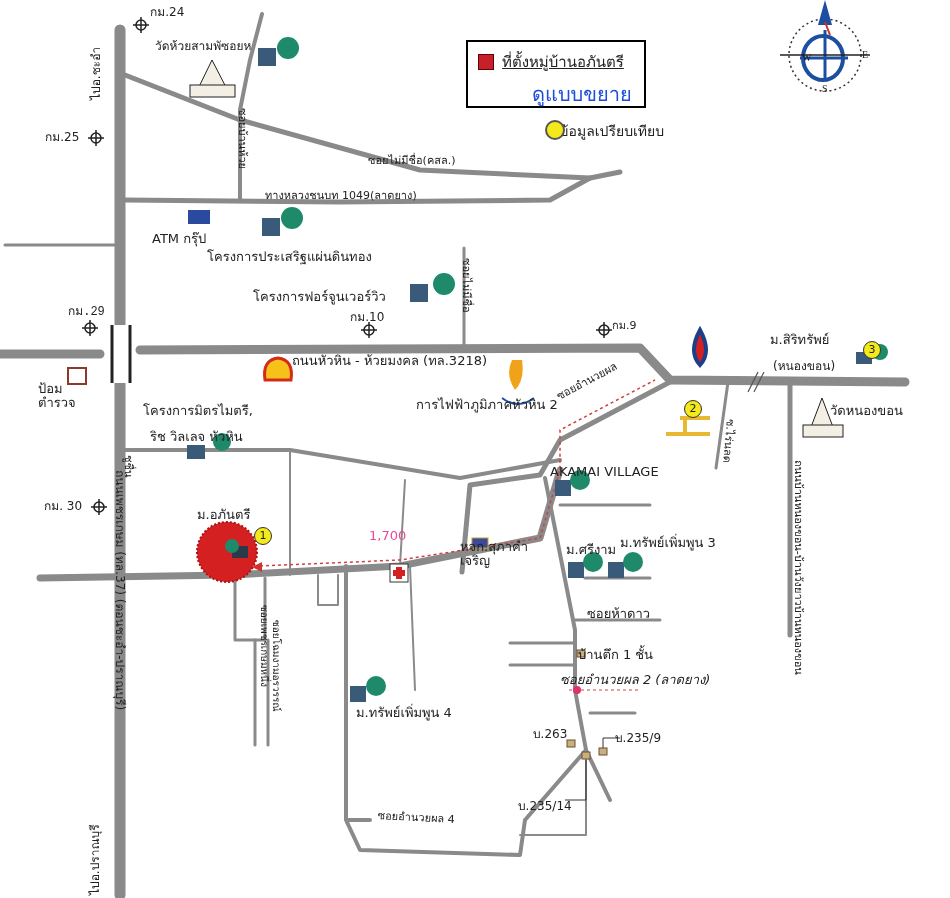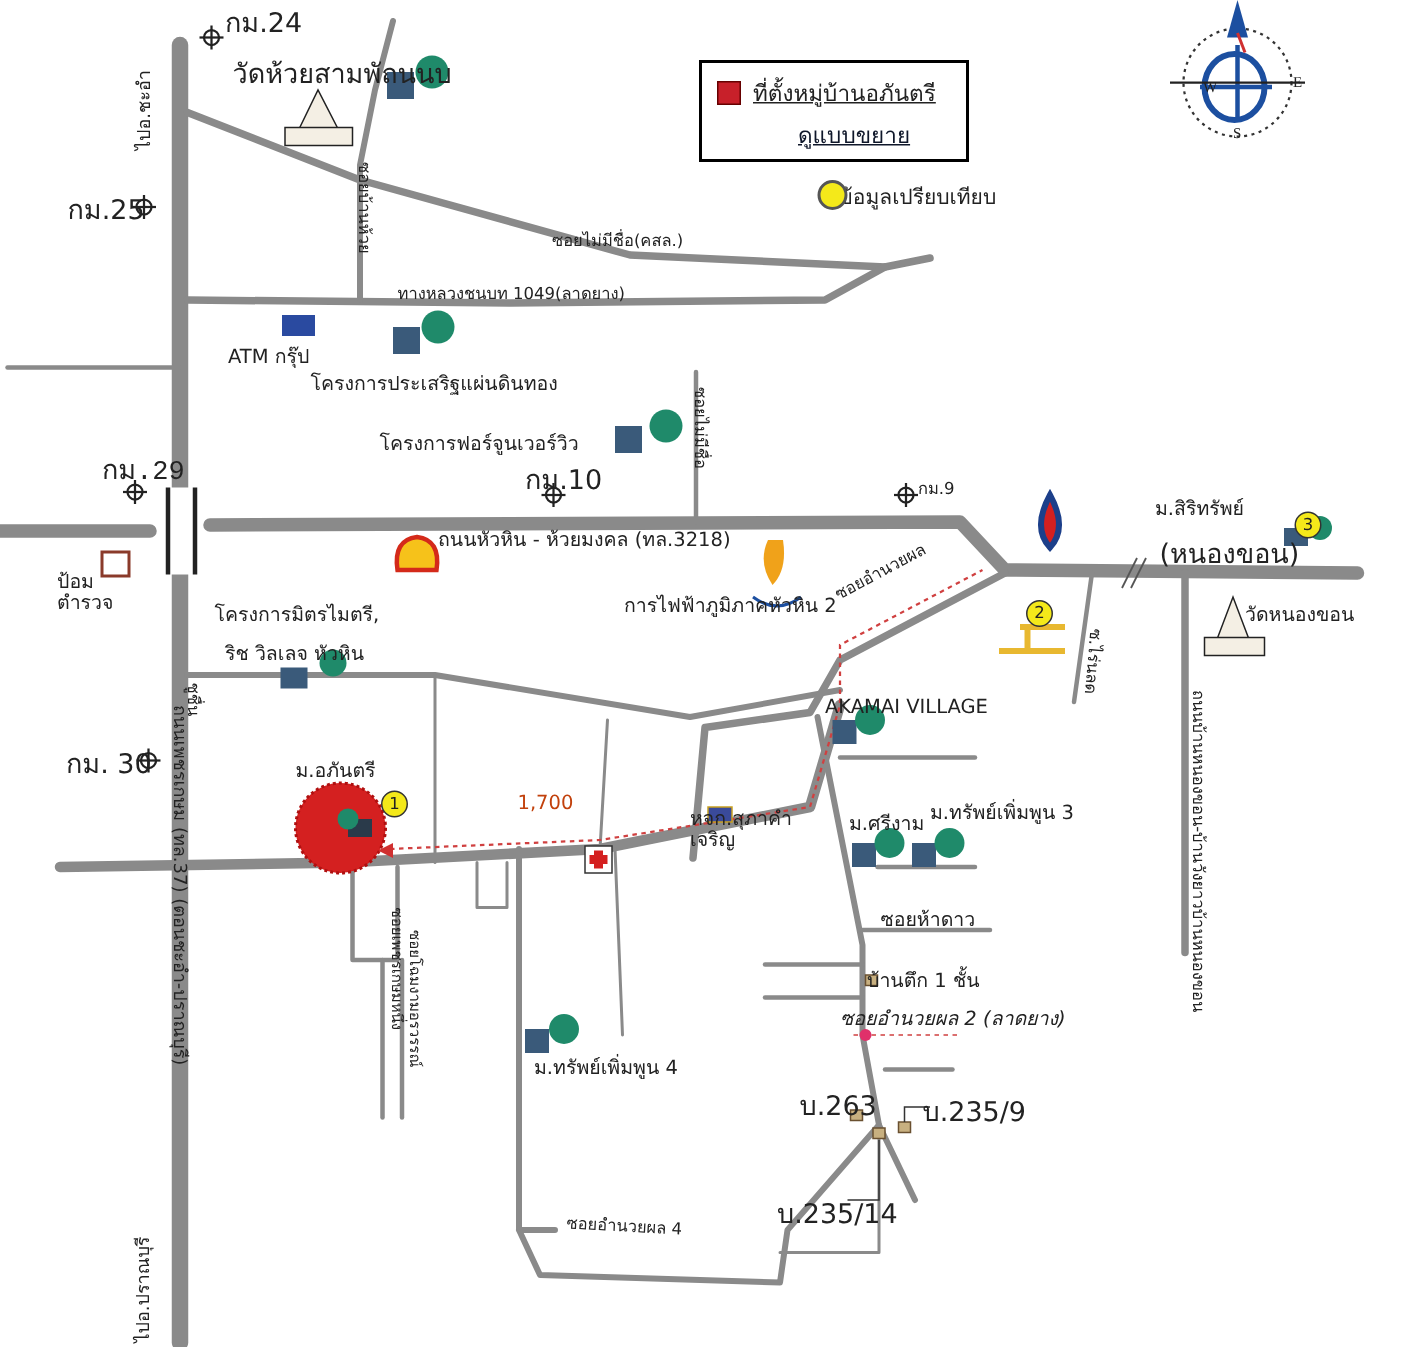--- a/index.html
+++ b/index.html
@@ -1,30 +1,30 @@
 <!DOCTYPE html>
 <html><head>
 <meta charset="utf-8">
 <style>
   html, body { margin:0; padding:0; background:#ffffff; }
   body { width:950px; height:898px; position:relative; overflow:hidden; font-family:"DejaVu Sans", sans-serif; color:#222; }
   #map { position:absolute; left:0; top:0; width:950px; height:898px; }
-  .lbl { position:absolute; font-size:18px; color:#222; white-space:nowrap; line-height:1.1; }
+  .lbl { position:absolute; font-size:12px; color:#222; white-space:nowrap; line-height:1.1; }
   .lbl.big { font-size:13px; }
   .lbl.sm { font-size:11px; }
   .vert { position:absolute; white-space:nowrap; font-size:12px; color:#222; transform-origin:left top; }
   .legend-box { position:absolute; left:466px; top:40px; width:176px; height:64px; border:2px solid #000000; background:#fff; }
   .legend-swatch { position:absolute; left:10px; top:12px; width:14px; height:14px; background:#c8202a; border:1px solid #600; }
   .legend-title { position:absolute; left:34px; top:8px; font-size:15px; text-decoration:underline; color:#222; }
-  .legend-sub { position:absolute; left:64px; top:36px; font-size:15px; text-decoration:underline; color:#0f172a; }
+  .legend-sub { position:absolute; left:64px; top:36px; font-size:20px; color:#1d4ed8; }
   .legend2 { position:absolute; left:545px; top:120px; }
   .legend2 .dot { position:absolute; left:0; top:0; width:16px; height:16px; border-radius:50%; background:#f4e91a; border:2px solid #555; }
   .legend2 .txt { position:absolute; left:14px; top:0px; font-size:14px; white-space:nowrap; color:#222; }
   .num-badge { position:absolute; width:16px; height:16px; border-radius:50%; background:#f4e91a; border:1.5px solid #333; font-size:11px; text-align:center; line-height:16px; color:#222; }
-  .dist { position:absolute; font-size:13px; color:#c2410c; }
+  .dist { position:absolute; font-size:13px; color:#ec4899;margin-left:24px; }
 </style>
 </head>
 <body>
 
 <svg id="map" width="950" height="898" viewBox="0 0 950 898">
   <g fill="none" stroke="#8a8a8a" stroke-linecap="round" stroke-linejoin="round">
 
     <path d="M120 30 L120 895" stroke-width="11"></path>
 
     <path d="M0 354 L100 354 M140 350 L640 348 L670 380 L905 382" stroke-width="9"></path>
@@ -249,21 +249,21 @@
 <div class="vert sm" style="left:138px;top:455px;transform:rotate(90deg);font-size:11px;">ชูชื่น</div>
 
 <div class="lbl sm" style="left:368px;top:155px;">ซอยไม่มีชื่อ(คสล.)</div>
 <div class="lbl sm" style="left:265px;top:190px;text-align:right;">ทางหลวงชนบท 1049(ลาดยาง)</div>
 <div class="lbl big" style="left:292px;top:354px;">ถนนหัวหิน - ห้วยมงคล (ทล.3218)</div>
 <div class="lbl sm" style="left:555px;top:392px;transform:rotate(-28deg);transform-origin:left top;">ซอยอำนวยผล</div>
 <div class="lbl big" style="left:587px;top:607px;">ซอยห้าดาว</div>
 <div class="lbl big" style="left:560px;top:673px;font-style:italic;">ซอยอำนวยผล 2 (ลาดยาง)</div>
 <div class="lbl sm" style="left:378px;top:810px;transform:rotate(3deg);transform-origin:left top;">ซอยอำนวยผล 4</div>
 
-<div class="lbl" style="left:155px;top:40px;">วัดห้วยสามพัถนนบ</div>
+<div class="lbl" style="left:155px;top:40px;">วัดห้วยสามพัซอยห</div>
 <div class="lbl big" style="left:152px;top:232px;text-align:center;">ATM กรุ๊ป</div>
 <div class="lbl big" style="left:207px;top:250px;">โครงการประเสริฐแผ่นดินทอง</div>
 <div class="lbl big" style="left:253px;top:290px;">โครงการฟอร์จูนเวอร์วิว</div>
 <div class="lbl big" style="left:38px;top:382px;width:60px;white-space:normal;">ป้อมตำรวจ</div>
 <div class="lbl big" style="left:143px;top:404px;">โครงการมิตรไมตรี,</div>
 <div class="lbl big" style="left:150px;top:430px;">ริช วิลเลจ หัวหิน</div>
 <div class="lbl big" style="left:416px;top:398px;">การไฟฟ้าภูมิภาคหัวหิน 2</div>
 <div class="lbl big" style="left:770px;top:333px;">ม.สิริทรัพย์</div>
 <div class="lbl" style="left:773px;top:360px;">(หนองขอน)</div>
 <div class="lbl big" style="left:830px;top:404px;">วัดหนองขอน</div>

